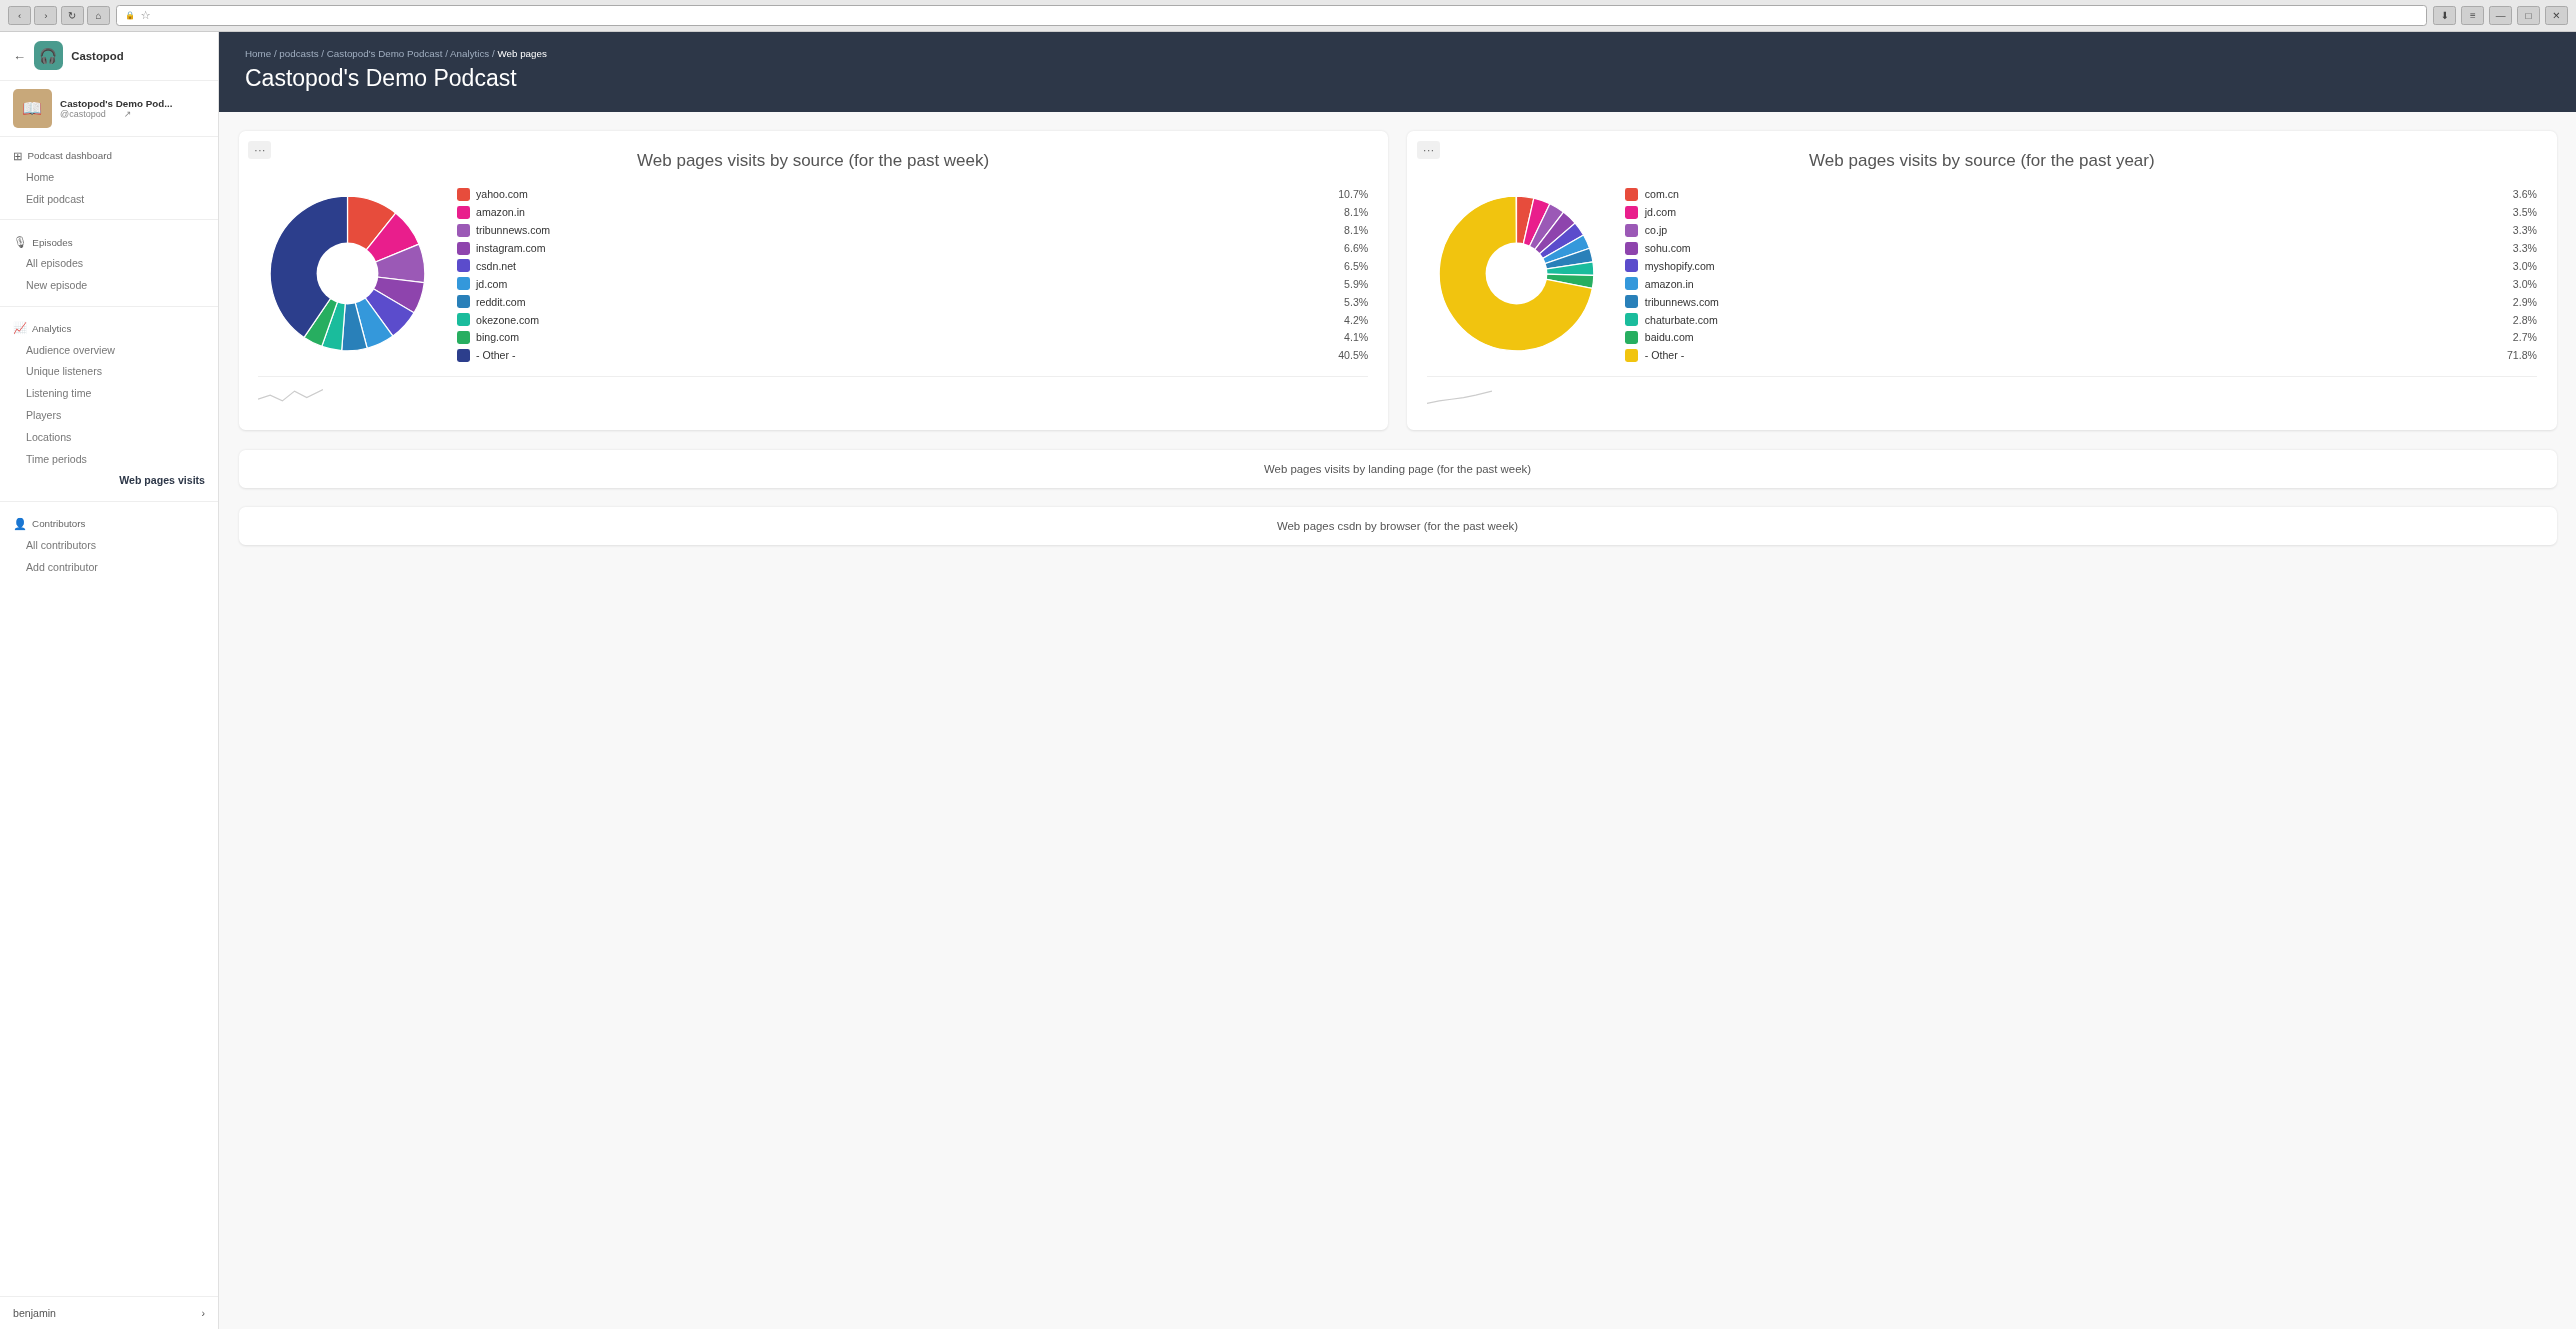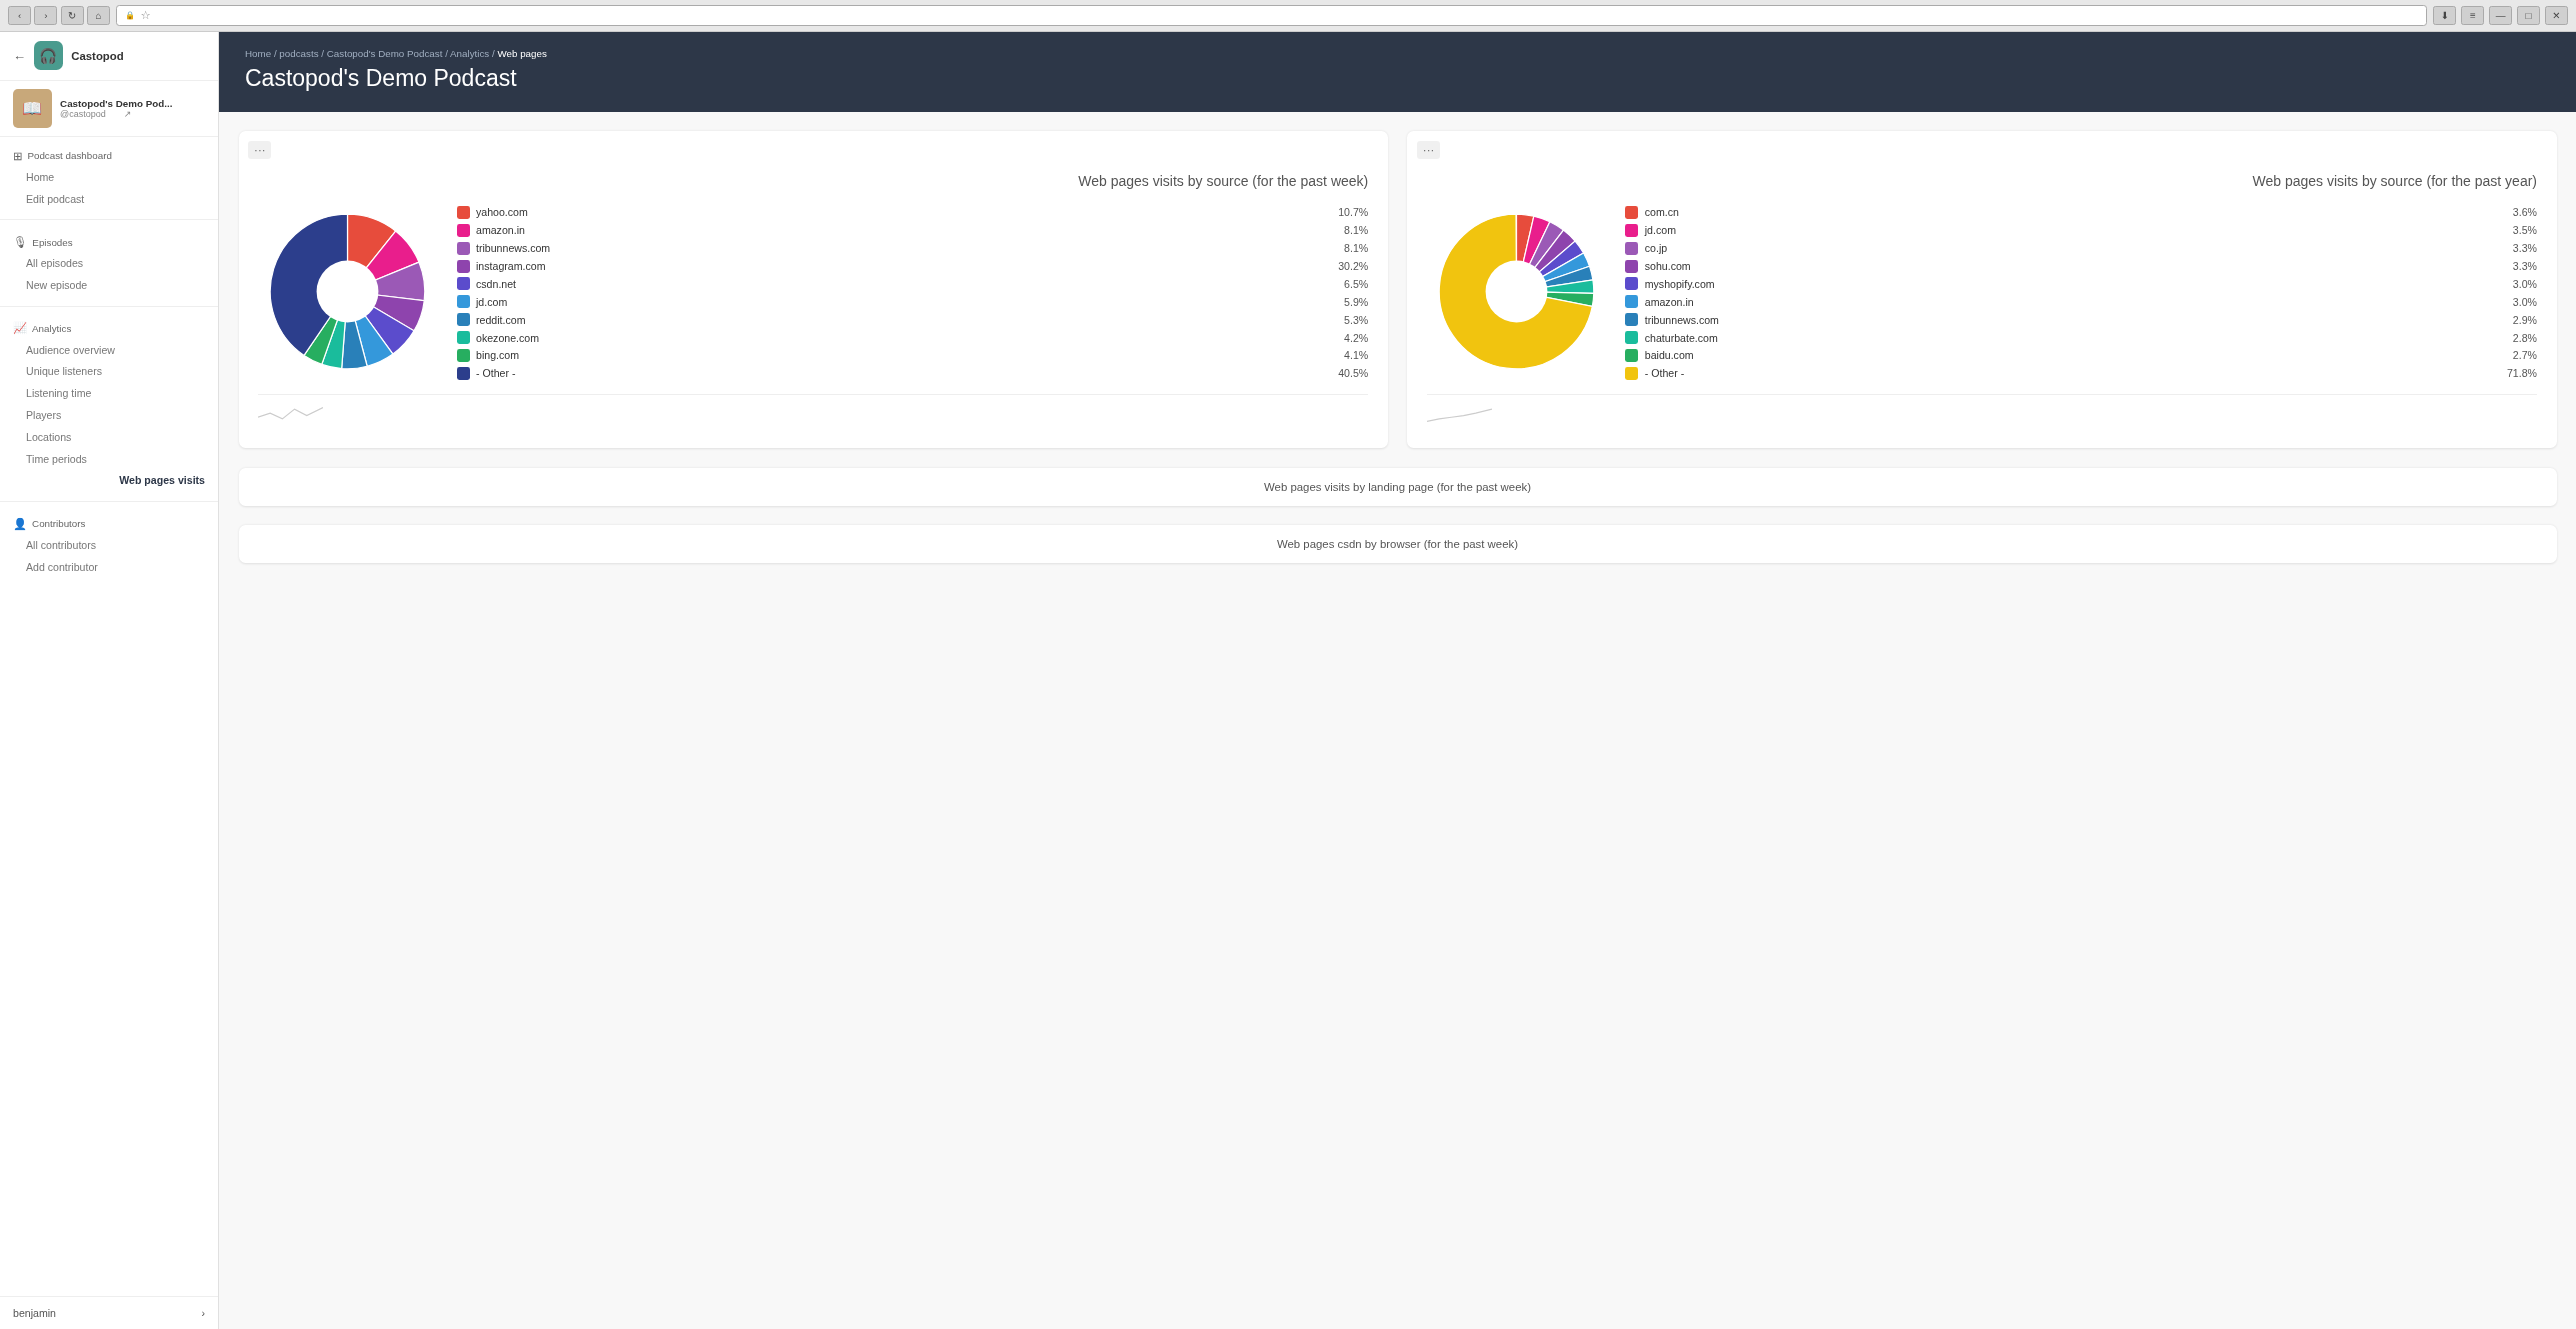--- a/index.html
+++ b/index.html
@@ -41,21 +41,21 @@
     .main-content { flex: 1; display: flex; flex-direction: column; overflow-y: auto; background: #f8f8f8; }
     .page-header { background: #2d3748; color: white; padding: 16.3px 26px 19.5px; }
     .breadcrumb { font-size: 9.8px; color: #a0aec0; margin-bottom: 6.5px; }
     .breadcrumb a { color: #a0aec0; text-decoration: none; }
     .breadcrumb .current { color: white; font-weight: 400; }
     .page-title { font-size: 23px; font-weight: 400; color: white; }
 
     
     .charts-container { padding: 19.5px; display: grid; grid-template-columns: 1fr 1fr; gap: 19.5px; }
     .chart-card { background: white; border-radius: 6.5px; padding: 19.5px; box-shadow: 0 0.8px 2.4px rgba(0,0,0,0.1); position: relative; }
-    .chart-card-title { text-align: right; font-size: 14px; color: #555; margin-bottom: 13px; margin-top: 22px; }
+    .chart-card-title { text-align: center; font-size: 17px; color: #555; margin-bottom: 13px; }
     .chart-menu-btn { position: absolute; top: 9.8px; left: 9.8px; background: #f0f0f0; border: none; border-radius: 3.3px; width: 23px; height: 18px; cursor: pointer; font-size: 11.4px; color: #666; display: flex; align-items: center; justify-content: center; }
     .chart-body { display: flex; align-items: center; gap: 19.5px; }
     .pie-wrapper { flex-shrink: 0; }
     .legend { flex: 1; display: flex; flex-direction: column; gap: 4.9px; }
     .legend-item { display: flex; align-items: center; gap: 6.5px; font-size: 10.6px; }
     .legend-color { width: 13px; height: 13px; border-radius: 2.4px; flex-shrink: 0; }
     .legend-label { flex: 1; color: #333; }
     .legend-value { color: #555; font-weight: 500; min-width: 32.5px; text-align: right; }
     .chart-footer { margin-top: 9.8px; border-top: 0.8px solid #eee; padding-top: 6.5px; }
 
@@ -222,21 +222,21 @@
       <span class="legend-value">8.1%</span>
     </div>
               <div class="legend-item">
       <div class="legend-color" style="background:#9b59b6;"></div>
       <span class="legend-label">tribunnews.com</span>
       <span class="legend-value">8.1%</span>
     </div>
               <div class="legend-item">
       <div class="legend-color" style="background:#8e44ad;"></div>
       <span class="legend-label">instagram.com</span>
-      <span class="legend-value">30.2%</span>
+      <span class="legend-value">6.6%</span>
     </div>
               <div class="legend-item">
       <div class="legend-color" style="background:#5b4ccc;"></div>
       <span class="legend-label">csdn.net</span>
       <span class="legend-value">6.5%</span>
     </div>
               <div class="legend-item">
       <div class="legend-color" style="background:#3498db;"></div>
       <span class="legend-label">jd.com</span>
       <span class="legend-value">5.9%</span>

